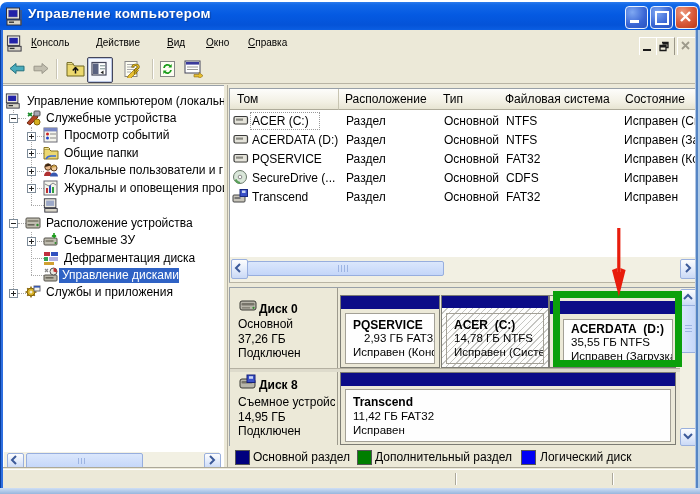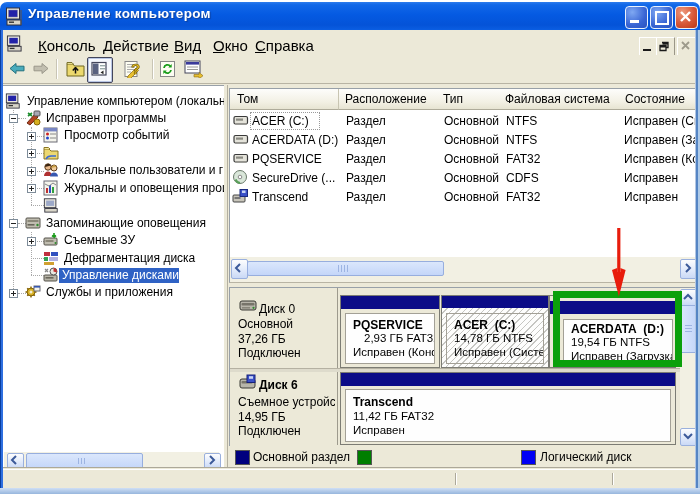--- a/index.html
+++ b/index.html
@@ -9,21 +9,21 @@
 #win{position:absolute;top:0;left:0;width:700px;height:494px;background:#ece9d8;}
 #topwhite{position:absolute;top:0;left:0;width:700px;height:8px;background:#fff;}
 
 #title{position:absolute;top:2px;left:0;width:700px;height:28px;border-radius:7px 7px 0 0;
   background:linear-gradient(180deg,#2d7cec 0%,#1268e8 10%,#055ae2 45%,#0453d8 82%,#0b5ee2 100%);}
 #title .cap{position:absolute;left:28px;top:4px;font-size:13.5px;font-weight:bold;color:#fff;letter-spacing:.3px;text-shadow:1px 1px 1px #10409a;}
 .tbtn{position:absolute;top:4px;width:21px;height:21px;border-radius:4px;border:1px solid #eaf2fd;}
 .tbtn.blue{background:radial-gradient(circle at 30% 25%,#7fa8f2 0%,#3965d4 60%,#2a52be 100%);}
 .tbtn.red{background:radial-gradient(circle at 30% 25%,#ee9a7e 0%,#d75737 55%,#bc3817 100%);}
 #menubar{position:absolute;top:30px;left:0;width:700px;height:27px;background:#ece9d8;border-bottom:1px solid #d8d4c4;}
-.mi{position:absolute;top:7px;font-size:15px;color:#000;margin-left:7px;}
+.mi{position:absolute;top:7px;font-size:10px;color:#000;}
 .mdib{position:absolute;top:7px;width:17px;height:17px;background:#ece9d8;border:1px solid #ece9d8;border-top-color:#fff;border-left-color:#fff;border-right-color:#9a9687;border-bottom-color:#9a9687;}
 #toolbar{position:absolute;top:55px;left:0;width:700px;height:28px;background:#ece9d8;border-bottom:1px solid #b8b4a4;}
 .tsep{position:absolute;top:4px;width:1px;height:20px;background:#c9c5b5;border-right:1px solid #fff;}
 
 #client{position:absolute;top:85px;left:3px;width:692px;height:383px;background:#ece9d8;}
 #lborder{position:absolute;top:30px;left:0;width:3px;height:458px;background:linear-gradient(90deg,#0a3e9e 0 1px,#2e6fe0 1px);}
 #rborder{position:absolute;top:30px;left:695px;width:5px;height:458px;background:linear-gradient(90deg,#b2c6e2 0 1px,#5585c4 1px 3px,#aecae8 3px);}
 #bborder{position:absolute;top:488px;left:0;width:700px;height:6px;background:linear-gradient(180deg,#cfdff5,#97b6dd);}
 #statusbar{position:absolute;top:469px;left:3px;width:692px;height:18px;background:#ece9d8;border-top:1px solid #fff;}
 .ssep{position:absolute;top:3px;width:1px;height:12px;background:#aca899;border-right:1px solid #fff;}
@@ -182,21 +182,21 @@
     <div class="eb" style="left:9px;top:30px">
         <i></i>
       </div>
     <svg class="ticon" style="left:25px;top:26px" viewBox="0 0 16 16">
       <path d="M2 13 L10 4 L13 7 L5 15 Z" fill="#b44424" stroke="#6e2a10"></path>
       <rect x="9" y="1" width="6" height="5" rx="1" fill="#a8a8b4" stroke="#555"></rect>
       <path d="M3 3 l4 3 M3 6 l4-3" stroke="#1c8c2c" stroke-width="1.6"></path>
       <circle cx="12" cy="12" r="3" fill="#d8b020" stroke="#86650a"></circle>
     </svg>
     <div class="trow" style="top:26px;line-height:17px">
-        <span style="position:absolute;left:46px">Исправен программы</span>
+        <span style="position:absolute;left:46px">Служебные устройства</span>
       </div>
 
     <div class="eb" style="left:27px;top:48px">
         <i></i>
         <b></b>
       </div>
     <svg class="ticon" style="left:43px;top:43px" viewBox="0 0 16 16">
       <rect x="1" y="1" width="13" height="14" fill="#f4f4ec" stroke="#6a6a74"></rect>
       <rect x="1" y="1" width="13" height="3.4" fill="#7886c4"></rect>
       <circle cx="4.5" cy="7" r="1.5" fill="#cc2222"></circle>
@@ -209,20 +209,23 @@
 
     <div class="eb" style="left:27px;top:65px">
         <i></i>
         <b></b>
       </div>
     <svg class="ticon" style="left:43px;top:61px" viewBox="0 0 16 16">
       <path d="M1 4 H6 L8 6 H15 V14 H1 Z" fill="#ecd872" stroke="#8a7420"></path>
       <path d="M1 4 V2.5 H5.4 L7 4" fill="#f4e89a" stroke="#8a7420"></path>
       <path d="M3 14 c1-2 3-3 5-3 h5" stroke="#3a6ad4" stroke-width="1.6" fill="none"></path>
     </svg>
+    <div class="trow" style="top:61px;line-height:17px">
+        <span style="position:absolute;left:64px">Общие папки</span>
+      </div>
 
     <div class="eb" style="left:27px;top:83px">
         <i></i>
         <b></b>
       </div>
     <svg class="ticon" style="left:43px;top:78px" viewBox="0 0 16 16">
       <circle cx="5" cy="5" r="3.2" fill="#e8b88a" stroke="#5a3a1a"></circle>
       <path d="M2 5 a3.2 3.2 0 0 1 6 -1.5 Z" fill="#3a2410"></path>
       <path d="M1 14 c0-3 2-4.5 4-4.5 s4 1.5 4 4.5 Z" fill="#b03030"></path>
       <circle cx="11" cy="6" r="3" fill="#f0cc9c" stroke="#5a3a1a"></circle>
@@ -257,21 +260,21 @@
     <div class="eb" style="left:9px;top:135px">
         <i></i>
       </div>
     <svg class="ticon" style="left:25px;top:131px" viewBox="0 0 16 16">
       <rect x="1" y="3" width="14" height="10" rx="1" fill="#c0bdb0" stroke="#55524a"></rect>
       <rect x="2.5" y="5" width="11" height="2" fill="#8a8778"></rect>
       <rect x="2.5" y="9" width="7" height="1.6" fill="#6a675c"></rect>
       <circle cx="12.5" cy="10" r="1.2" fill="#2c8c2c"></circle>
     </svg>
     <div class="trow" style="top:131px;line-height:17px">
-        <span style="position:absolute;left:46px">Запоминающие оповещения</span>
+        <span style="position:absolute;left:46px">Расположение устройства</span>
       </div>
 
     <div class="eb" style="left:27px;top:153px">
         <i></i>
         <b></b>
       </div>
     <svg class="ticon" style="left:43px;top:148px" viewBox="0 0 16 16">
       <rect x="1" y="6" width="13" height="7" rx="1" fill="#c0bdb0" stroke="#55524a"></rect>
       <rect x="2.5" y="8" width="8" height="2" fill="#8a8778"></rect>
       <path d="M11 1 v4 l-2 -1.5 M11 5 l2 -1.5" stroke="#1a9c1a" stroke-width="1.6" fill="none"></path>
@@ -430,32 +433,32 @@
   <div id="botpane">
     <div class="abs" style="left:107px;top:0;width:1px;height:157px;background:#9d9a8d"></div>
     <div class="abs" style="left:0;top:80px;width:464px;height:3px;background:#dedbcc;border-top:1px solid #b5b1a2"></div>
 
     <svg class="abs" style="left:9px;top:10px" width="20" height="15" viewBox="0 0 20 15">
       <rect x="1" y="3" width="16" height="9" rx="2" fill="#b8b5aa" stroke="#3a3a34"></rect>
       <rect x="2.5" y="5" width="13" height="2.5" rx="1" fill="#77746a"></rect>
       <rect x="3" y="9" width="8" height="1.6" fill="#8a877c"></rect>
       <circle cx="14.5" cy="9.8" r="1.1" fill="#2c8c2c"></circle>
     </svg>
-    <div class="dlabel" style="left:29px;top:14px;font-weight:normal">Диск 0</div>
+    <div class="dlabel" style="left:29px;top:14px;font-weight:bold">Диск 0</div>
     <div class="dlabel" style="left:8px;top:29px">Основной</div>
     <div class="dlabel" style="left:8px;top:43.5px">37,26 ГБ</div>
     <div class="dlabel" style="left:8px;top:58px">Подключен</div>
 
     <svg class="abs" style="left:9px;top:86px" width="20" height="16" viewBox="0 0 20 16">
       <rect x="1" y="5" width="15" height="9" rx="2" fill="#b8b5aa" stroke="#3a3a34"></rect>
       <rect x="2.5" y="7" width="11" height="2.5" rx="1" fill="#77746a"></rect>
       <rect x="8" y="1" width="8" height="7.5" fill="#3a50c8" stroke="#16207a"></rect>
       <rect x="10" y="2.2" width="4" height="2.6" fill="#c8d4f4"></rect>
     </svg>
-    <div class="dlabel" style="left:29px;top:90px;font-weight:bold">Диск 6</div>
+    <div class="dlabel" style="left:29px;top:90px;font-weight:bold">Диск 8</div>
     <div class="dlabel" style="left:8px;top:107px;width:97px;overflow:hidden">Съемное устройство</div>
     <div class="dlabel" style="left:8px;top:121.5px">14,95 ГБ</div>
     <div class="dlabel" style="left:8px;top:136px">Подключен</div>
 
     <div class="pcell" style="left:110px;top:7px;width:98px;height:71px">
       <div class="pband"></div>
       <div class="pbox" style="left:4px;top:17px;width:88px;height:49px">
         <div class="abs n" style="left:7px;top:4px">PQSERVICE</div>
         <div class="abs" style="left:18px;top:18px">2,93 ГБ FAT32</div>
         <div class="abs" style="left:7px;top:32px">Исправен (Конфигурация)</div>
@@ -467,21 +470,21 @@
       <div class="pbox" style="left:4px;top:17px;width:96px;height:49px;background:transparent">
         <div class="abs n" style="left:7px;top:4px">ACER&nbsp;&nbsp;(C:)</div>
         <div class="abs" style="left:7px;top:18px">14,78 ГБ NTFS</div>
         <div class="abs" style="left:7px;top:32px">Исправен (Система)</div>
       </div>
     </div>
     <div class="pcell" style="left:319px;top:7px;width:125px;height:71px">
       <div class="pband" style="top:5px"></div>
       <div class="pbox" style="left:13px;top:23px;width:108px;height:43px">
         <div class="abs n" style="left:7px;top:2px">ACERDATA&nbsp;&nbsp;(D:)</div>
-        <div class="abs" style="left:7px;top:16px">19,54 ГБ NTFS</div>
+        <div class="abs" style="left:7px;top:16px">35,55 ГБ NTFS</div>
         <div class="abs" style="left:7px;top:30px">Исправен (Загрузка)</div>
       </div>
     </div>
 
     <div class="pcell" style="left:110px;top:84px;width:334px;height:71px">
       <div class="pband"></div>
       <div class="pbox" style="left:4px;top:16px;width:324px;height:51px">
         <div class="abs n" style="left:7px;top:5px">Transcend</div>
         <div class="abs" style="left:7px;top:20px">11,42 ГБ FAT32</div>
         <div class="abs" style="left:7px;top:34px">Исправен</div>
@@ -500,20 +503,21 @@
     <div class="sbtn" style="left:450px;top:140px;width:15px;height:16px">
       <svg width="13" height="14">
           <path d="M3 5 L7 9 L11 5" stroke="#3c5a99" stroke-width="2" fill="none"></path>
         </svg>
     </div>
   </div>
 
   <div class="legsq" style="left:235px;top:450px;background:#00007e"></div>
   <div class="legtx" style="left:253px;top:450px">Основной раздел</div>
   <div class="legsq" style="left:357px;top:450px;background:#007e00"></div>
+  <div class="legtx" style="left:375px;top:450px">Дополнительный раздел</div>
   <div class="legsq" style="left:521px;top:450px;background:#0000f4"></div>
   <div class="legtx" style="left:540px;top:450px">Логический диск</div>
   <div class="abs" style="left:3px;top:467px;width:692px;height:1px;background:#aca899"></div>
   <div id="statusbar">
       <div class="ssep" style="left:452px"></div>
       <div class="ssep" style="left:609px"></div>
     </div>
 </div>
 <div id="lborder"></div>
 <div id="rborder"></div>

